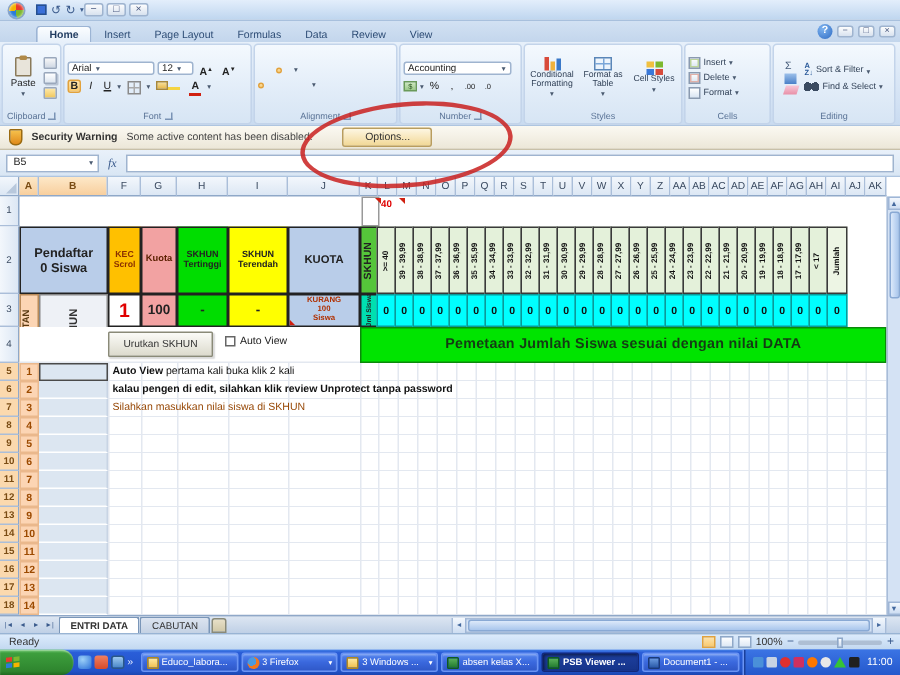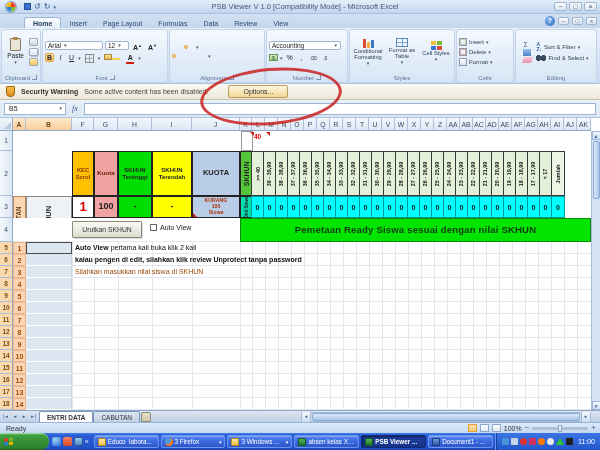--- a/index.html
+++ b/index.html
@@ -189,21 +189,20 @@
 <div class="titlebar">
   <div class="office-btn">
     <div class="office-orb"></div>
   </div>
   <div class="qat">
     <span class="qat-save"></span>
     <span class="qat-txt">↺</span>
     <span class="qat-txt">↻</span>
     <span class="qat-dd">▾</span>
   </div>
-  <div class="title">PSB Viewer V 1.0  [Compatibility Mode] - Microsoft Excel</div>
   <div class="winctl">
     <span class="wbtn">−</span>
     <span class="wbtn">□</span>
     <span class="wbtn">×</span>
   </div>
 </div>
 
 <div class="tabrow">
   <div id="ribbon-tabs" style="display:flex;align-items:flex-end;">
       <div class="rtab active">Home</div>
@@ -476,20 +475,24 @@
       <div class="rowhdr sel" style="top: 256px; height: 12px;">16</div>
       <div class="rowhdr sel" style="top: 268px; height: 12px;">17</div>
       <div class="rowhdr sel" style="top: 280px; height: 12px;">18</div>
     </div>
 
   <div class="c" style="left:241px;top:13px;width:12px;height:20px;background:#fff;border-color:#999;"></div>
   <div class="abs" style="left:254px;top:15px;font-size:6.5px;font-weight:bold;color:#e00000;z-index:4;">40</div>
   <span class="cmark cm-tr" style="left:250px;top:14px;position:absolute;"></span>
   <span class="cmark cm-tr" style="left:266px;top:14px;position:absolute;"></span>
 
+  <div class="c" style="left:13px;top:33px;width:59px;height:45px;background:#b9cde9;font-size:8.5px;font-weight:bold;">
+    <span>Pendaftar</span>
+      <span>0 Siswa</span>
+  </div>
   <div class="c" style="left:72px;top:33px;width:22px;height:45px;background:#ffc000;font-size:5.8px;font-weight:bold;color:#8a3000;">
     <span>KEC</span>
       <span>Scrol</span>
   </div>
   <div class="c" style="left:94px;top:33px;width:24px;height:45px;background:#f2a2a2;font-size:6.2px;font-weight:bold;color:#5a1f00;">Kuota</div>
   <div class="c" style="left:118px;top:33px;width:34px;height:45px;background:#00dd00;font-size:6px;font-weight:bold;">
     <span>SKHUN</span>
       <span>Tertinggi</span>
   </div>
   <div class="c" style="left:152px;top:33px;width:40px;height:45px;background:#ffff00;font-size:6px;font-weight:bold;">
@@ -628,21 +631,21 @@
       <div class="countcell" style="width: 13px;">0</div>
       <div class="countcell" style="width: 14px;">0</div>
     </div>
 
   <div class="abs" style="left:13px;top:100px;width:227px;height:24px;background:#fff;border-bottom:1px solid #e3e8f0;"></div>
   <div class="sortbtn">Urutkan SKHUN</div>
   <div class="cbwrap">
     <span class="cbox"></span>
     <span class="cblabel">Auto View</span>
   </div>
-  <div class="c" style="left:240px;top:100px;width:351px;height:24px;background:#00e400;border-color:#0a8a0a;font-size:9.5px;font-weight:bold;color:#143a14;letter-spacing:.2px;">Pemetaan Ready Siswa sesuai dengan nilai SKHUN</div>
+  <div class="c" style="left:240px;top:100px;width:351px;height:24px;background:#00e400;border-color:#0a8a0a;font-size:9.5px;font-weight:bold;color:#143a14;letter-spacing:.2px;">Pemetaan Jumlah Siswa sesuai dengan nilai DATA</div>
 
   <div id="grid">
       <div class="vline" style="left: 13px;"></div>
       <div class="vline" style="left: 59px;"></div>
       <div class="vline" style="left: 81px;"></div>
       <div class="vline" style="left: 105px;"></div>
       <div class="vline" style="left: 139px;"></div>
       <div class="vline" style="left: 179px;"></div>
       <div class="vline" style="left: 227px;"></div>
       <div class="vline" style="left: 239px;"></div>

